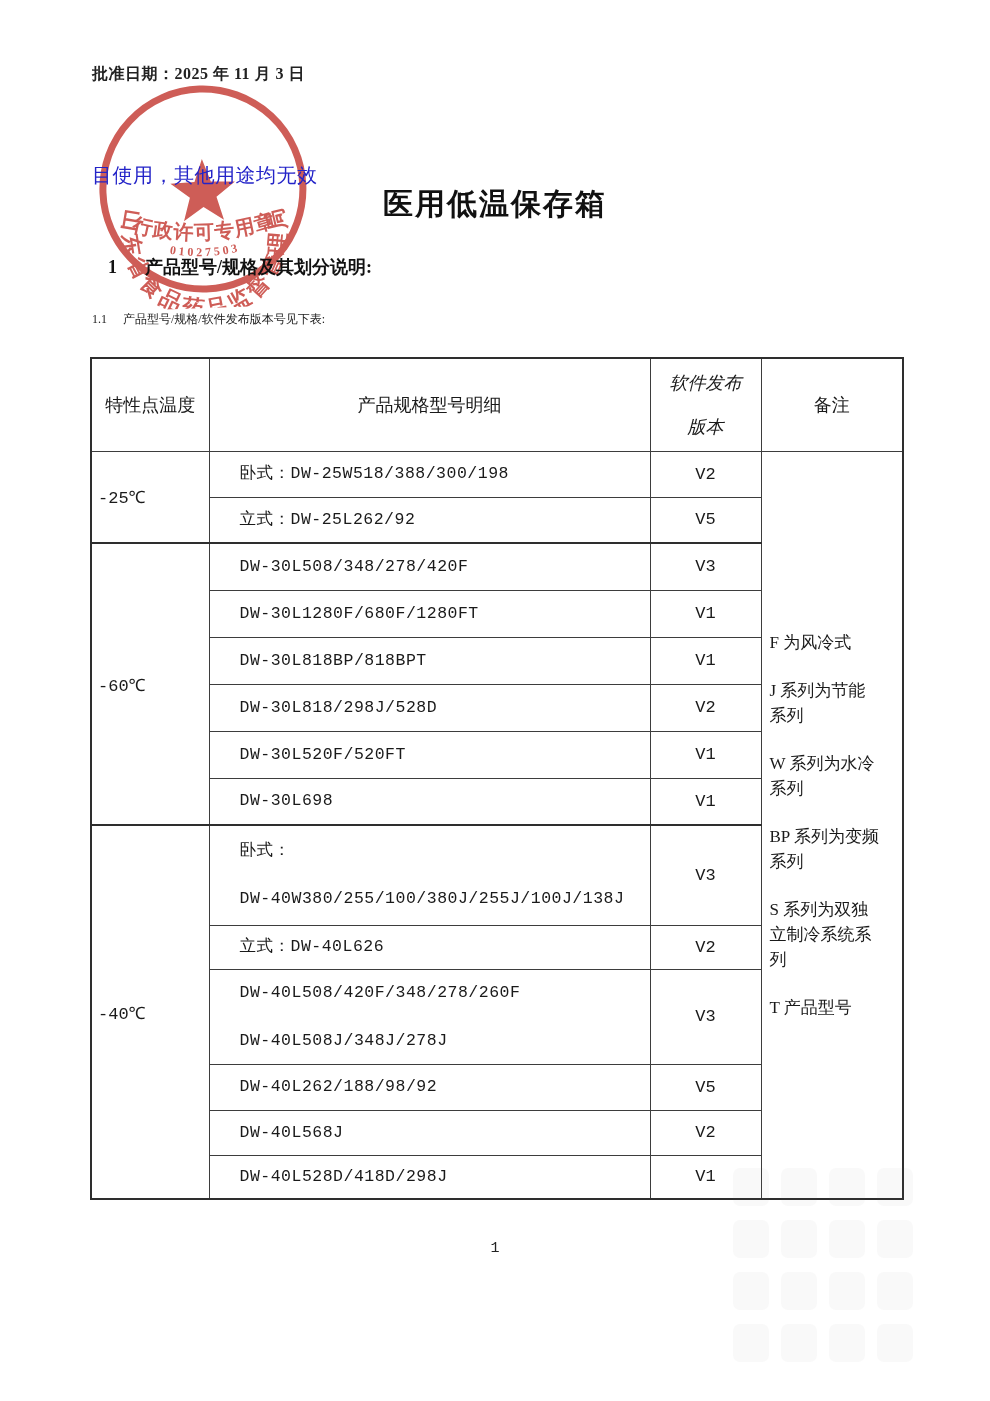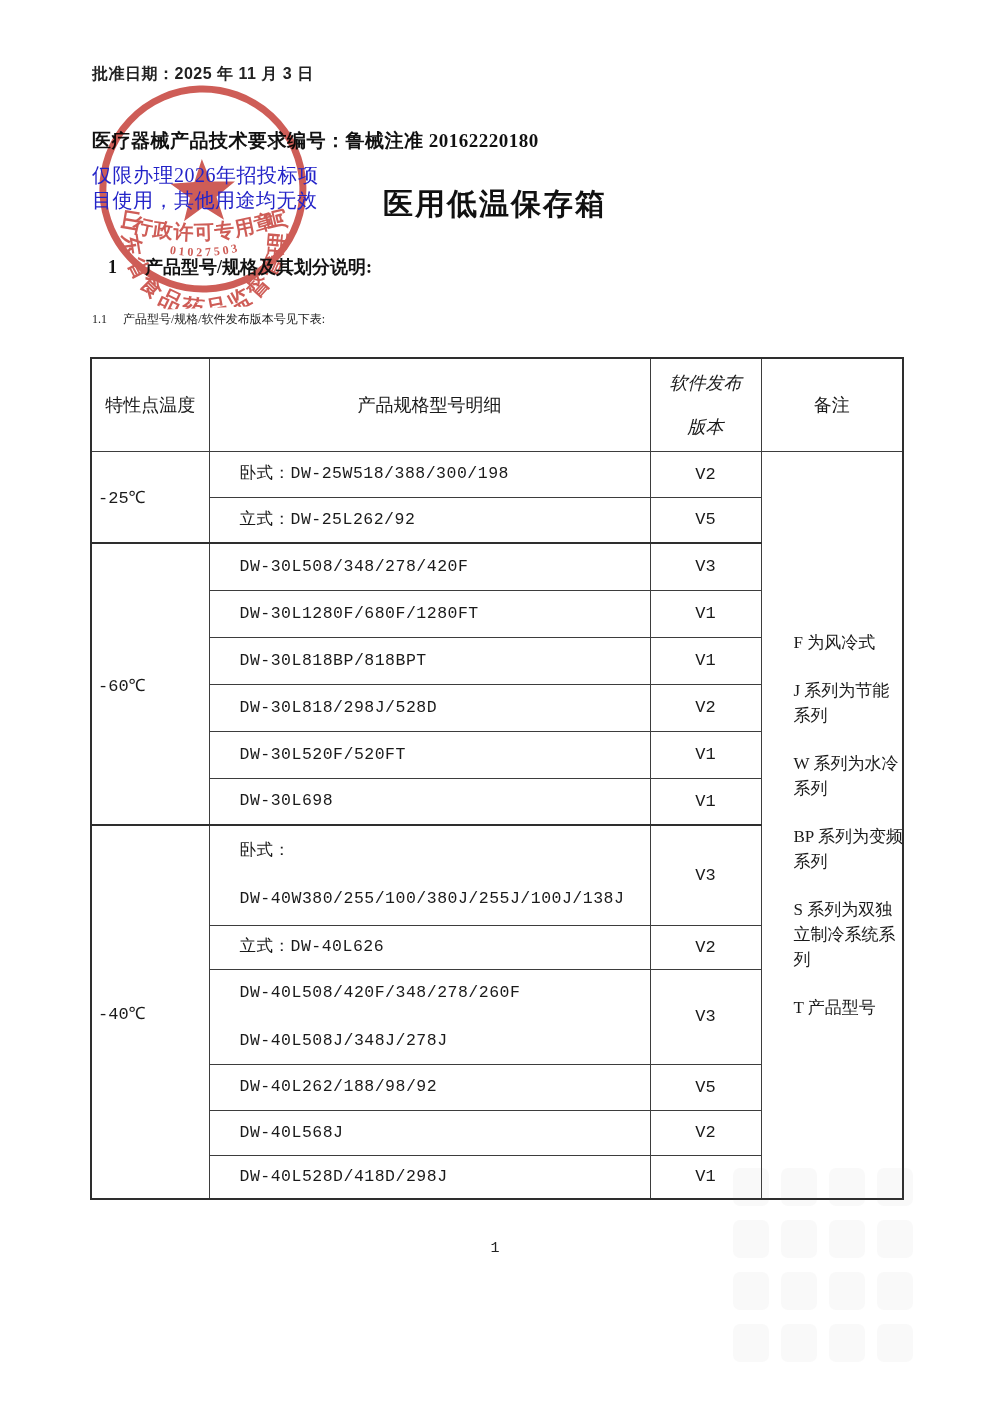--- a/index.html
+++ b/index.html
@@ -9,21 +9,21 @@
     width: 990px;
     height: 1401px;
     background: #ffffff;
     overflow: hidden;
     font-family: "Liberation Serif", "DejaVu Serif", serif;
     color: #1c1c1c;
   }
   
   .approval-date {
     position: absolute; left: 92px; top: 64px;
-    font-family: Liberation Sans, sans-serif;
+    font-family: Liberation Serif, serif;
     font-weight: 600; font-size: 16px; letter-spacing: 0.5px; color: #222;
   }
   .doc-number {
     position: absolute; left: 92px; top: 128px;
     font-weight: 700; font-size: 19px; letter-spacing: 0.5px; color: #111;
   }
   .restriction-note {
     position: absolute; left: 92px; top: 163px;
     font-size: 20px; line-height: 25px; font-weight: 500;
     color: #2323c8; letter-spacing: 0.5px; z-index: 6;
@@ -82,21 +82,21 @@
   td.model-cell .model-line { display: block; line-height: 22px; padding-left: 20px; }
   td.model-cell .model-line + .model-line { margin-top: 26px; }
   td.version-cell {
     font-family: "Liberation Mono", "DejaVu Sans Mono", monospace;
     font-size: 17px; text-align: center;
   }
   td.remarks-cell {
     vertical-align: middle; padding: 6px 4px 6px 8px;
     font-size: 17px; text-align: left;
   }
-  .remark-para { margin-bottom: 23px; margin-left: 24px; }
+  .remark-para { margin-bottom: 23px; }
   .remark-para:last-child { margin-bottom: 0; }
   .remark-line { display: block; line-height: 25px; white-space: nowrap; }
 
   
   .page-number {
     position: absolute; left: 0; top: 1240px; width: 100%;
     text-align: center;
     font-family: "Liberation Mono", "DejaVu Sans Mono", monospace;
     font-size: 15px; color: #222;
   }
@@ -127,24 +127,22 @@
       <textPath href="#arcTop" startOffset="50%" text-anchor="middle">山东省食品药品监督管理局</textPath>
     </text>
     <text font-size="20" font-weight="700" fill="#c8463f" letter-spacing="1" font-family="Liberation Serif, DejaVu Serif, serif">
       <textPath href="#arcBanner" startOffset="50%" text-anchor="middle">行政许可专用章</textPath>
     </text>
     <text font-size="12" font-weight="600" fill="#c8463f" letter-spacing="3" font-family="Liberation Serif, DejaVu Serif, serif">
       <textPath href="#arcSerial" startOffset="50%" text-anchor="middle">01027503</textPath>
     </text>
   </svg>
 
-  <div class="doc-number">医疗器械产品技术要求编号：鲁械注准 20162220180</div>
 
   <div class="restriction-note">
-    <div>仅限办理2026年招投标项</div>
     <div>目使用，其他用途均无效</div>
   </div>
 
   <h1 class="doc-title">医用低温保存箱</h1>
 
   <div class="section-1">
     <span class="sec-num">1</span><span>产品型号/规格及其划分说明:</span>
   </div>
 
   <div class="section-1-1">

